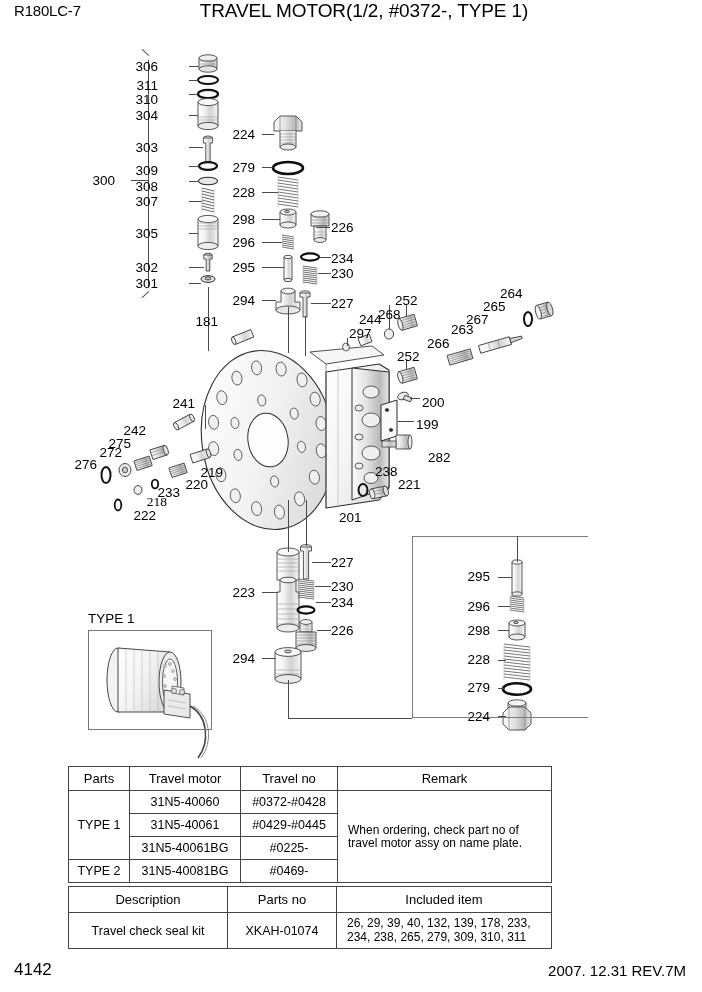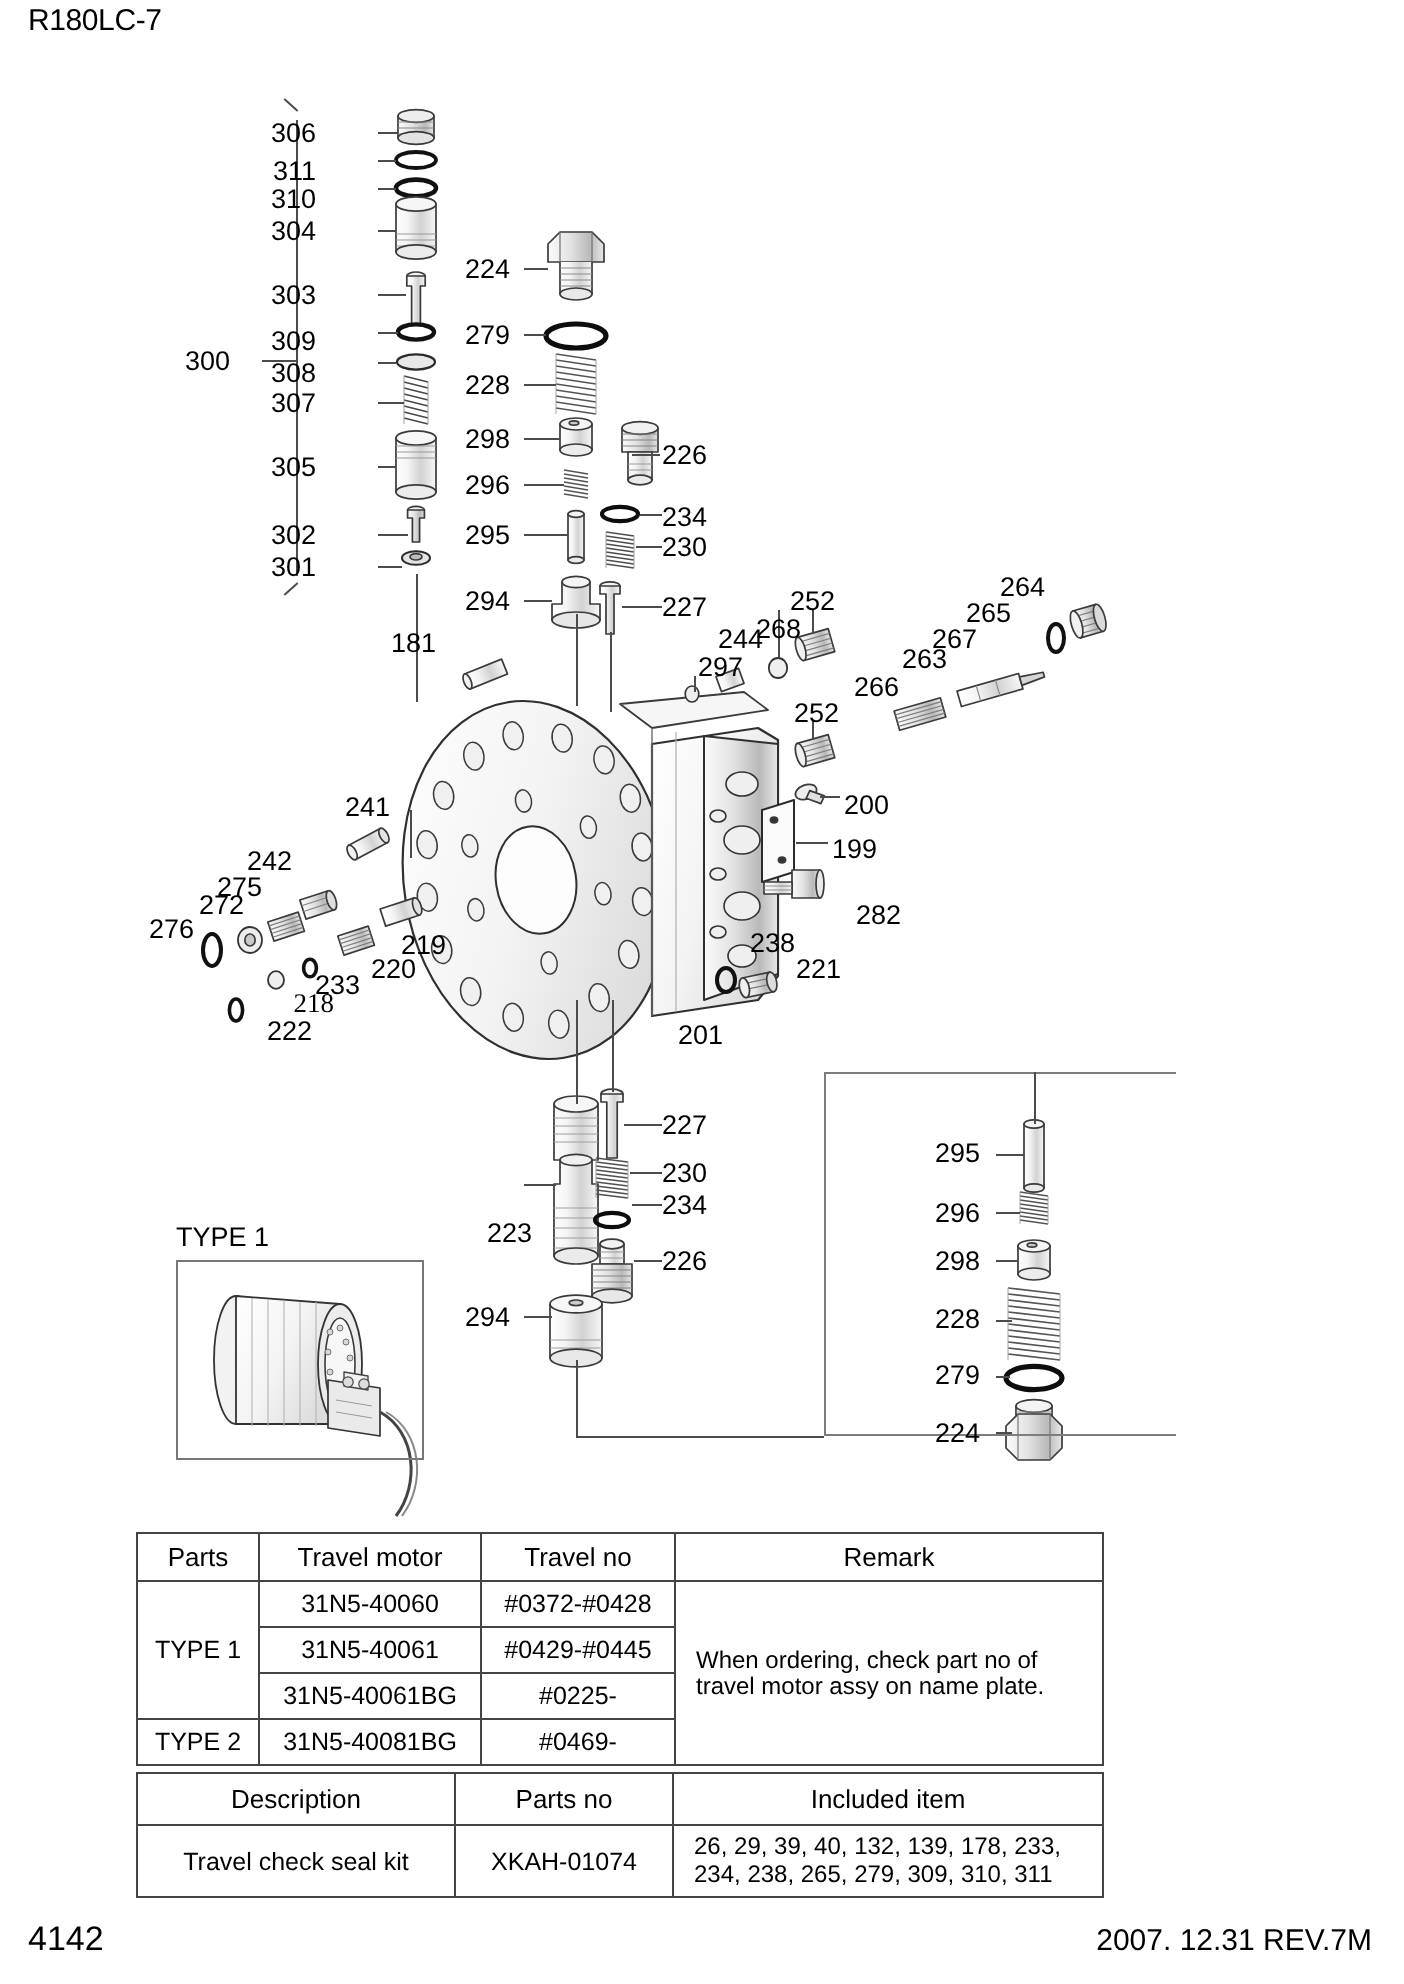--- a/index.html
+++ b/index.html
@@ -59,20 +59,21 @@
   #sealkit-table .desc{width:150px;}
   #sealkit-table .partno{width:100px;}
   #sealkit-table .items{text-align:left;padding-left:10px;font-size:12px;line-height:13.5px;}
 </style>
 </head>
 <body>
 
 <div class="page">
 
   <div id="model-code">R180LC-7</div>
+  <div id="sheet-title">TRAVEL MOTOR(1/2, #0372-, TYPE 1)</div>
 
   <svg id="artwork" viewBox="0 0 702 992" xmlns="http://www.w3.org/2000/svg">
     <defs>
       <linearGradient id="gMetal" x1="0" y1="0" x2="1" y2="0">
         <stop offset="0%" stop-color="#ffffff"></stop>
         <stop offset="30%" stop-color="#f4f4f4"></stop>
         <stop offset="62%" stop-color="#d2d2d2"></stop>
         <stop offset="100%" stop-color="#f6f6f6"></stop>
       </linearGradient>
       <linearGradient id="gMetalD" x1="0" y1="0" x2="1" y2="0">
@@ -608,21 +609,21 @@
       <div class="lbl" style="top: 396px; left: 422px;">200</div>
       <div class="lbl" style="top: 418px; left: 416px;">199</div>
       <div class="lbl" style="top: 451px; left: 428px;">282</div>
       <div class="lbl" style="top: 465px; left: 375px;">238</div>
       <div class="lbl" style="top: 478px; left: 398px;">221</div>
       <div class="lbl" style="top: 511px; left: 339px;">201</div>
       <div class="lbl" style="top: 556px; left: 331px;">227</div>
       <div class="lbl" style="top: 580px; left: 331px;">230</div>
       <div class="lbl" style="top: 596px; left: 331px;">234</div>
       <div class="lbl" style="top: 624px; left: 331px;">226</div>
-      <div class="lbl r" style="top: 586px; left: 236px; width: 30px; margin-top: 24px;">223</div>
+      <div class="lbl r" style="top: 586px; left: 225px; width: 30px;">223</div>
       <div class="lbl r" style="top: 652px; left: 225px; width: 30px;">294</div>
       <div class="lbl r" style="top: 570px; left: 460px; width: 30px;">295</div>
       <div class="lbl r" style="top: 600px; left: 460px; width: 30px;">296</div>
       <div class="lbl r" style="top: 624px; left: 460px; width: 30px;">298</div>
       <div class="lbl r" style="top: 653px; left: 460px; width: 30px;">228</div>
       <div class="lbl r" style="top: 681px; left: 460px; width: 30px;">279</div>
       <div class="lbl r" style="top: 710px; left: 460px; width: 30px;">224</div>
     </div>
 
   <table id="motor-table">

